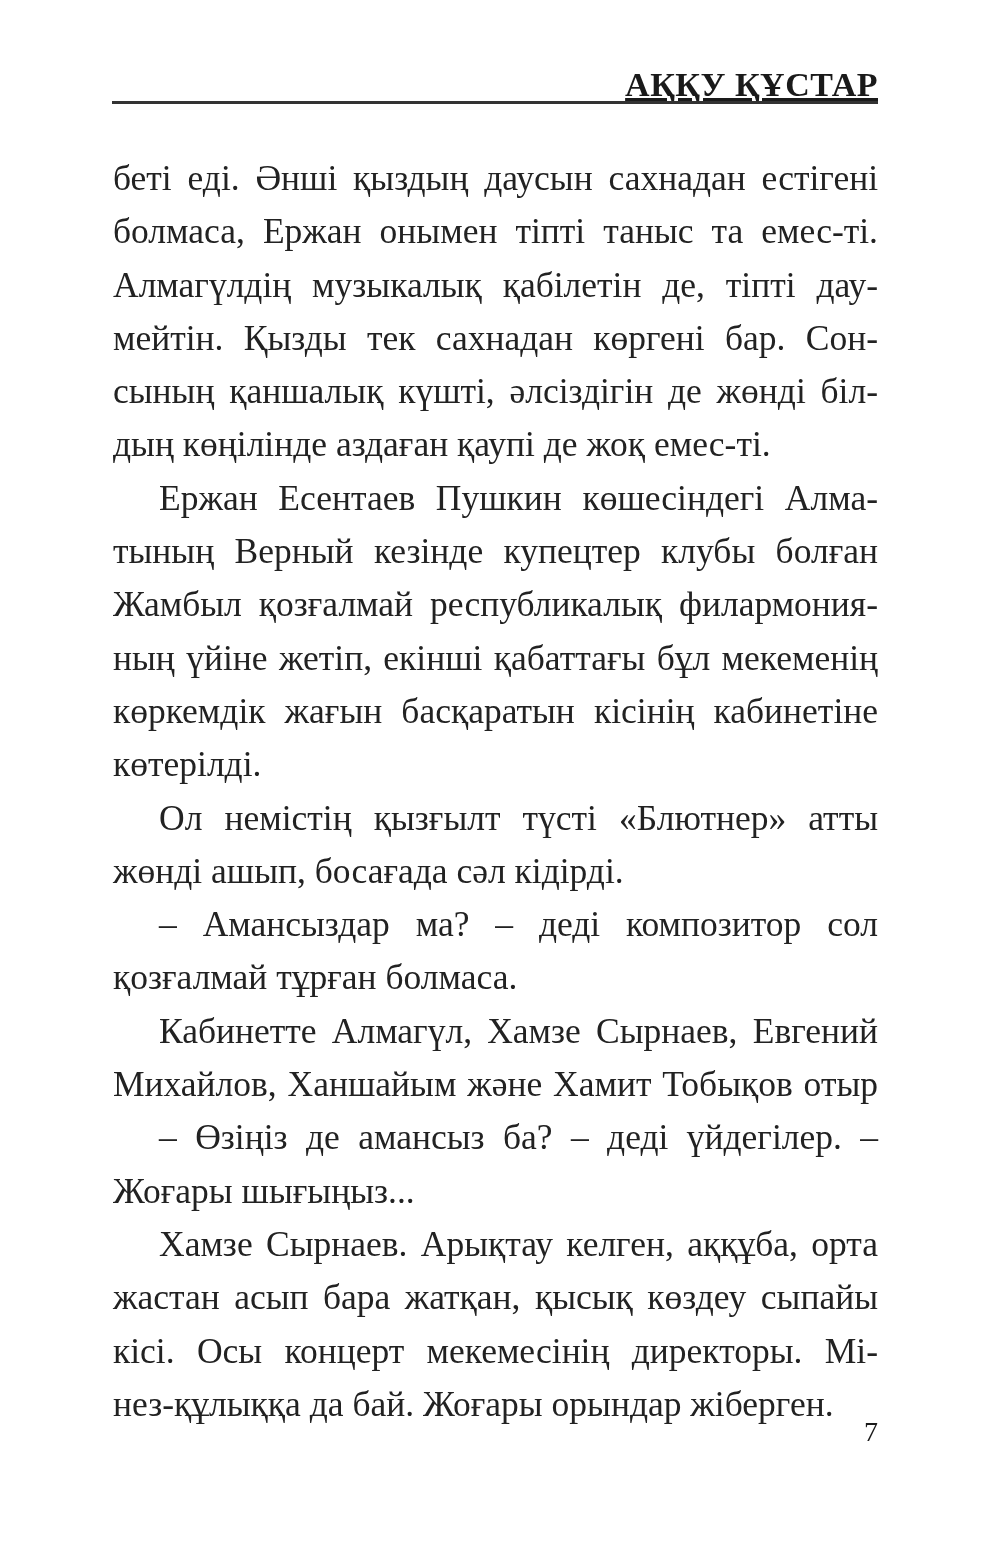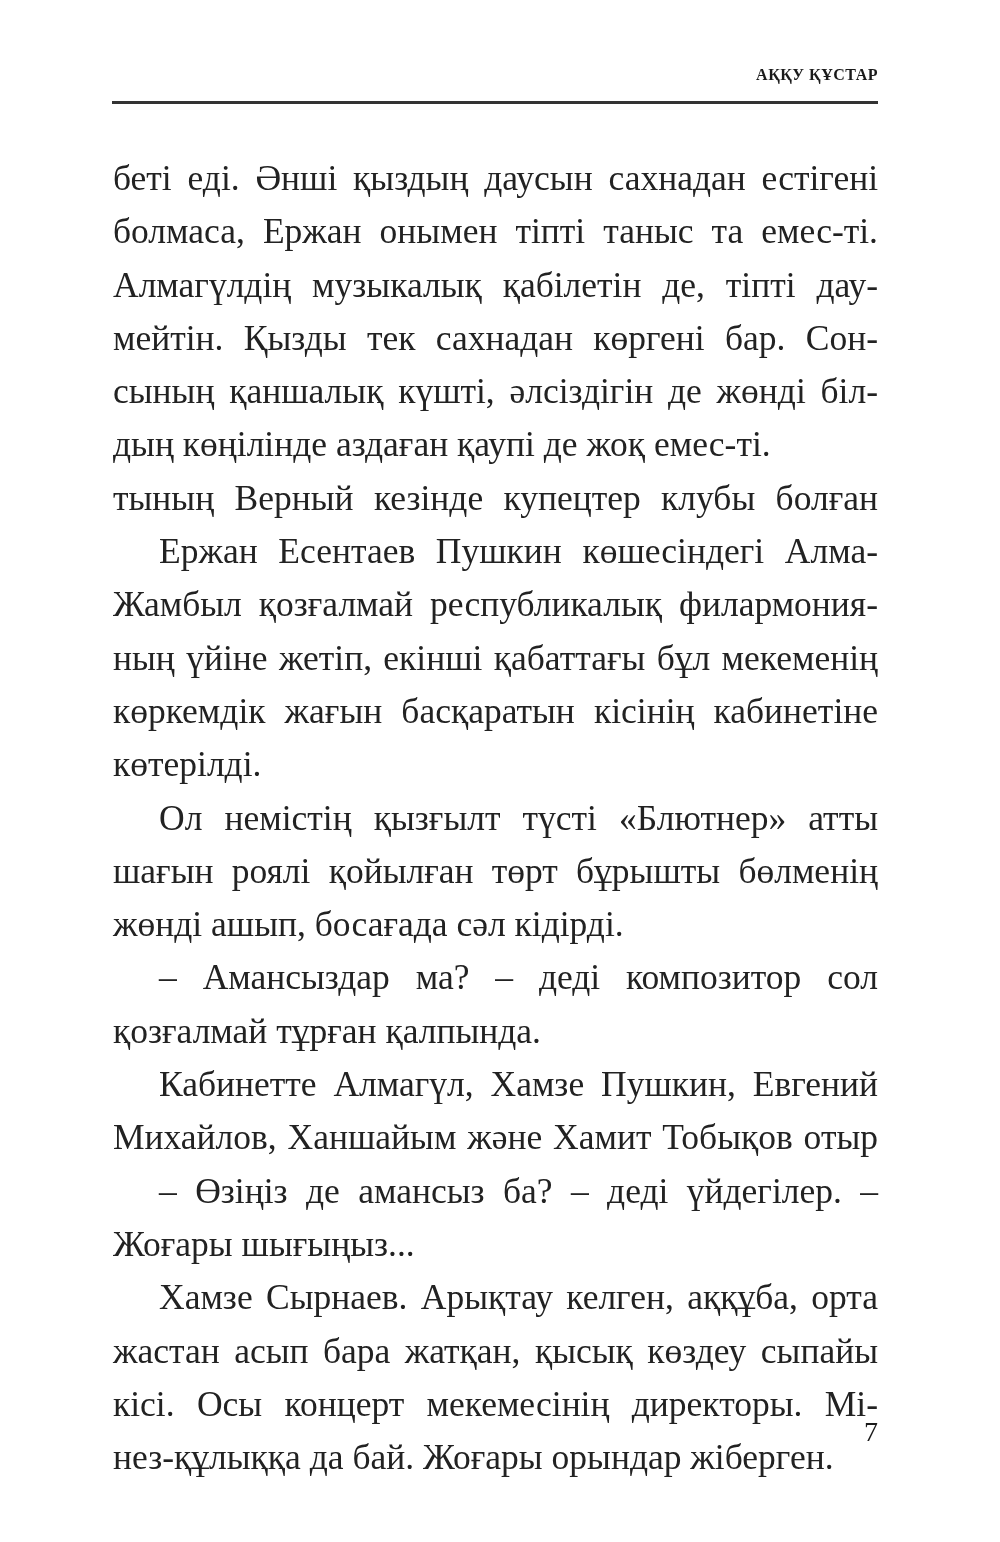--- a/index.html
+++ b/index.html
@@ -15,23 +15,24 @@
       color: #1e1e1e;
     }
     .running-head {
       position: absolute;
       left: 112px;
       width: 766px;
       top: 66px;
       text-align: right;
       font-family: "Liberation Serif", serif;
       font-weight: bold;
-      font-size: 16px;
+      font-size: 34px;
       letter-spacing: 0.5px;
       color: #1a1a1a;
+      text-decoration: underline;
     }
     .head-rule {
       position: absolute;
       left: 112px;
       width: 766px;
       top: 101px;
       height: 0;
       border-top: 3px solid #333333;
     }
     .body-text {
@@ -76,32 +77,31 @@
 <div class="running-head">АҚҚУ ҚҰСТАР</div>
 <div class="head-rule"></div>
 
 <div class="body-text" id="body-text">
     <span class="line">беті еді. Әнші қыздың даусын сахнадан естігені</span>
     <span class="line">болмаса, Ержан онымен тіпті таныс та емес-ті.</span>
     <span class="line">Алмагүлдің музыкалық қабілетін де, тіпті дау-</span>
     <span class="line">мейтін. Қызды тек сахнадан көргені бар. Сон-</span>
     <span class="line">сының қаншалық күшті, әлсіздігін де жөнді біл-</span>
     <span class="line last">дың көңілінде аздаған қаупі де жоқ емес-ті.</span>
+    <span class="line indent">Ержан Есентаев Пушкин көшесіндегі Алма-</span>
     <span class="line">тының Верный кезінде купецтер клубы болған</span>
-    <span class="line indent">Ержан Есентаев Пушкин көшесіндегі Алма-</span>
     <span class="line">Жамбыл қозғалмай республикалық филармония-</span>
     <span class="line">ның үйіне жетіп, екінші қабаттағы бұл мекеменің</span>
     <span class="line">көркемдік жағын басқаратын кісінің кабинетіне</span>
     <span class="line last">көтерілді.</span>
     <span class="line indent">Ол немістің қызғылт түсті «Блютнер» атты</span>
-    <span class="line">шағын роялі қойылған төрт бұрышты бөлменің</span>
     <span class="line last">жөнді ашып, босағада сәл кідірді.</span>
     <span class="line indent">– Амансыздар ма? – деді композитор сол</span>
-    <span class="line last">қозғалмай тұрған қалпында.</span>
-    <span class="line indent">Кабинетте Алмагүл, Хамзе Пушкин, Евгений</span>
+    <span class="line last">қозғалмай тұрған болмаса.</span>
+    <span class="line indent">Кабинетте Алмагүл, Хамзе Сырнаев, Евгений</span>
     <span class="line">Михайлов, Ханшайым және Хамит Тобықов отыр</span>
     <span class="line indent">– Өзіңіз де амансыз ба? – деді үйдегілер. –</span>
     <span class="line last">Жоғары шығыңыз...</span>
     <span class="line indent">Хамзе Сырнаев. Арықтау келген, аққұба, орта</span>
     <span class="line">жастан асып бара жатқан, қысық көздеу сыпайы</span>
     <span class="line">кісі. Осы концерт мекемесінің директоры. Мі-</span>
     <span class="line last">нез-құлыққа да бай. Жоғары орындар жіберген.</span>
   </div>
 
 <div class="folio">7</div>

